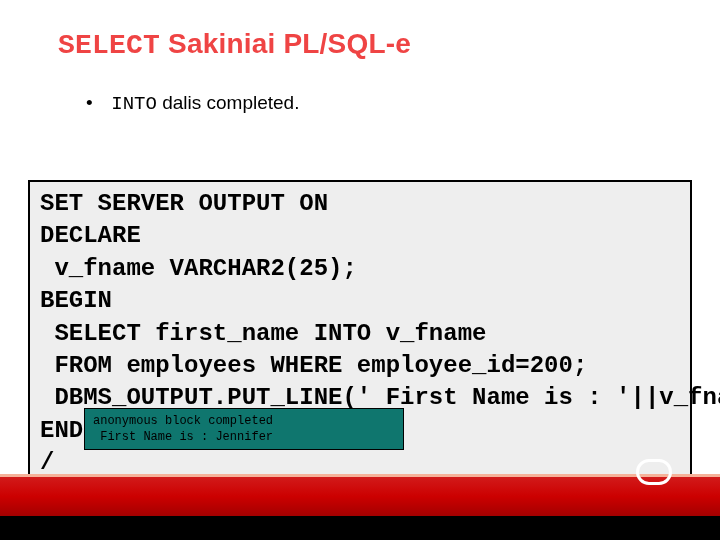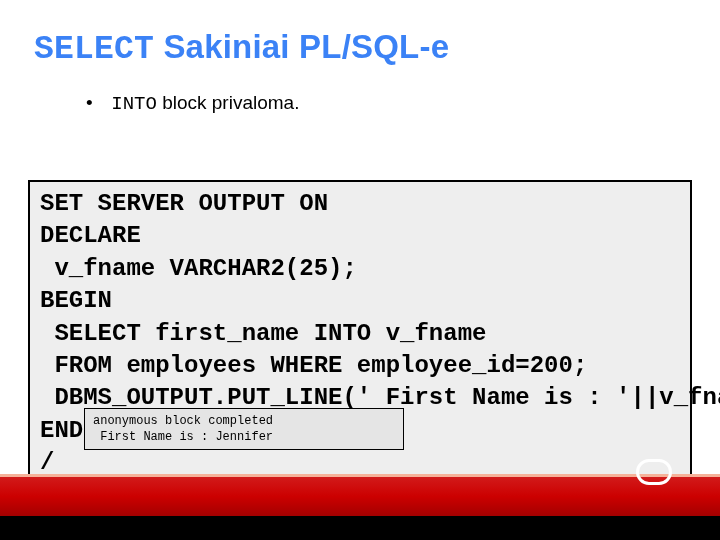--- a/index.html
+++ b/index.html
@@ -1,32 +1,32 @@
 <!DOCTYPE html>
 <html><head>
 <meta charset="utf-8">
 <style>
   * { margin: 0; padding: 0; box-sizing: border-box; }
   html, body { width: 720px; height: 540px; background: #fff; font-family: Arial, Helvetica, sans-serif; overflow: hidden; }
   .slide { position: relative; width: 720px; height: 540px; }
-  .title { position: absolute; left: 34px; top: 28px; font-size: 33px; font-weight: bold; color: #3b82f6; letter-spacing: 0.2px; }
+  .title { position: absolute; left: 58px; top: 28px; font-size: 28px; font-weight: bold; color: #ef4444; letter-spacing: 0.2px; }
   .title .mono { font-family: "Courier New", Courier, monospace; font-weight: bold; }
   .bullets { position: absolute; left: 86px; top: 90px; font-size: 19px; color: #000; line-height: 1.4; }
   .bullets li { list-style: none; margin-bottom: 12px; }
   .bullets li::before { content: "•"; display: inline-block; width: 20px; }
   .bullets .mono { font-family: "Courier New", Courier, monospace; margin-top: 28px; }
   .code-block {
     position: absolute; left: 28px; top: 180px; width: 664px;
     border: 2px solid #000; background: #eee; padding: 6px 10px 6px 10px;
     font-family: "Courier New", Courier, monospace; font-size: 24px; font-weight: bold;
     line-height: 1.35; white-space: pre;
   }
   .output-block {
     position: absolute; left: 84px; top: 408px; width: 320px;
-    border: 1px solid #000; background: #e5e5e5; padding: 4px 8px;
+    border: 1px solid #000; background: #0f766e; padding: 4px 8px;
     font-family: "Courier New", Courier, monospace; font-size: 12px; line-height: 1.35;
     white-space: pre;
   }
   .footer-bar {
     position: absolute; left: 0; bottom: 24px; width: 720px; height: 42px;
     background: linear-gradient(to bottom, #d21a1a 0%, #c00 50%, #a30000 100%);
     border-top: 3px solid #f5b199;
   }
   .footer-shadow {
     position: absolute; left: 0; bottom: 0; width: 720px; height: 24px; background: #000;
@@ -48,21 +48,21 @@
 <body>
 
 <div class="slide">
 
   <div class="title">
     <span class="mono">SELECT</span><span> Sakiniai PL/SQL-e</span>
   </div>
 
   <ul class="bullets">
     <li>
-      <span class="mono">INTO</span><span> block privaloma.</span>
+      <span class="mono">INTO</span><span> dalis completed.</span>
     </li>
   </ul>
 
   <div class="code-block">SET SERVER OUTPUT ON
 DECLARE
  v_fname VARCHAR2(25);
 BEGIN
  SELECT first_name INTO v_fname
  FROM employees WHERE employee_id=200;
  DBMS_OUTPUT.PUT_LINE(' First Name is : '||v_fname);

